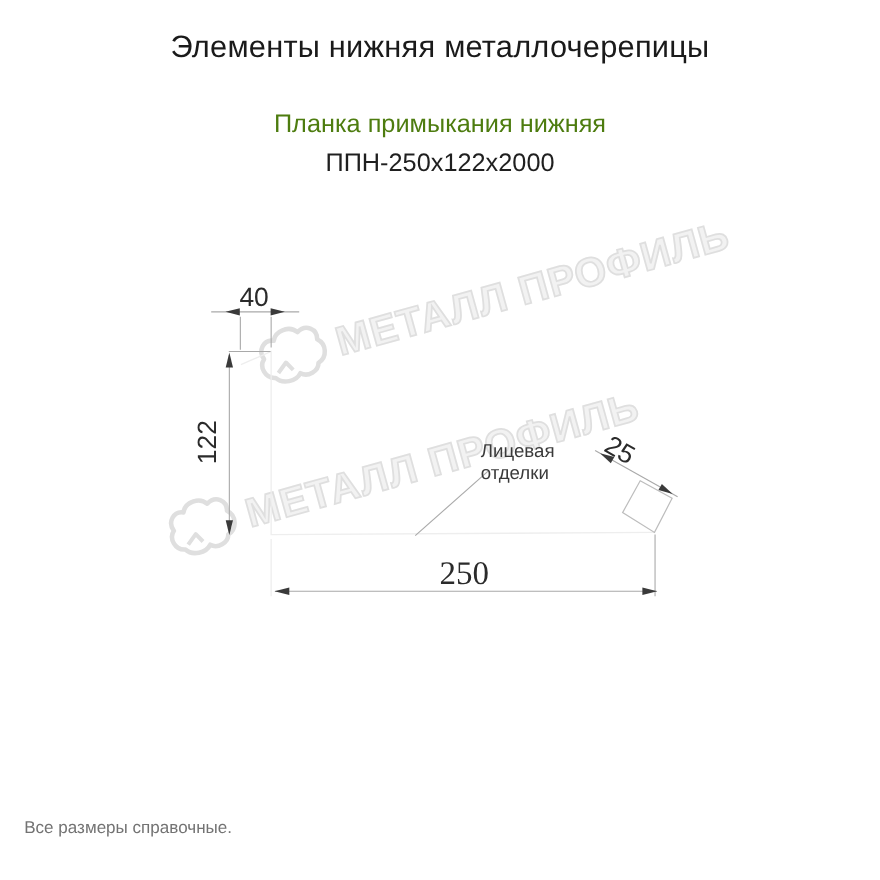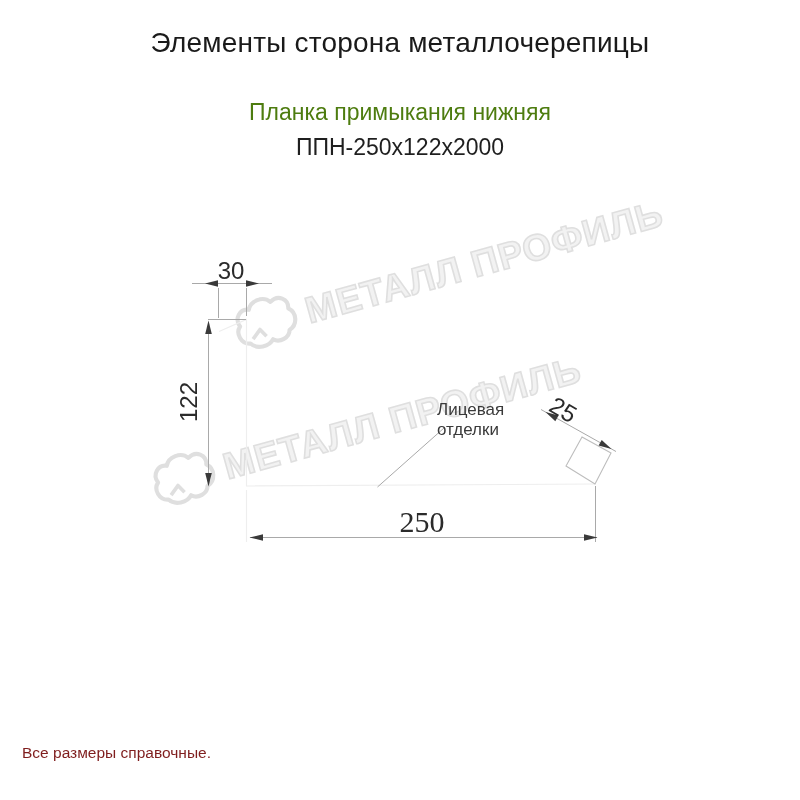--- a/index.html
+++ b/index.html
@@ -17,21 +17,21 @@
     position:absolute;font-size:24px;color:#2b2b2b;white-space:nowrap;
     transform:translate(-50%,-50%);
   }
   .dim-250{font-size:30px;font-family:Liberation Serif, serif;}
   .dim-122{transform:translate(-50%,-50%) rotate(-90deg);}
   .dim-25{transform:translate(-50%,-50%) rotate(30deg);}
   .face-label{
     position:absolute;left:437px;top:381px;font-size:17px;line-height:20px;
     color:#3a3a3a;white-space:nowrap;margin-top:19px;
   }
-  .footer-note{position:absolute;left:22px;font-size:15.5px;color:#7f1d1d;white-space:nowrap;}
+  .footer-note{position:absolute;left:22px;font-size:15.5px;color:#737373;white-space:nowrap;}
   .note1{top:744px;}
   .note2{top:766px;}
   .watermark{
     position:absolute;display:flex;align-items:center;gap:9px;
     transform-origin:0 50%;transform:rotate(-15.5deg);height:56px;
     pointer-events:none;
   }
   .wm1{left:234px;top:304px;}
   .wm2{left:152px;top:460px;}
   .wm-text{
@@ -96,25 +96,25 @@
       <polygon points="259,283.5 246,280.2 246,286.8"></polygon>
       <polygon points="208.5,320.5 205.2,334 211.8,334"></polygon>
       <polygon points="208.5,486.5 205.2,473 211.8,473"></polygon>
       <polygon points="249.5,537.5 263,534.2 263,540.8"></polygon>
       <polygon points="597.5,537.5 584,534.2 584,540.8"></polygon>
       <polygon points="545.5,412 555.3,421.2 558.5,415.4"></polygon>
       <polygon points="611.5,449 598.6,445.5 601.7,439.9"></polygon>
     </g>
   </svg>
 
-  <div class="abs centered title layer-text">Элементы сторона металлочерепицы</div>
+  <div class="abs centered title layer-text">Элементы нижняя металлочерепицы</div>
   <div class="abs centered subtitle1 layer-text">Планка примыкания нижняя</div>
   <div class="abs centered subtitle2 layer-text">ППН-250х122х2000</div>
 
-  <div class="dim-label layer-text" style="left:231px;top:271px;">30</div>
+  <div class="dim-label layer-text" style="left:231px;top:271px;">40</div>
   <div class="dim-label dim-122 layer-text" style="left:189px;top:402px;">122</div>
   <div class="dim-label dim-250 layer-text" style="left:422px;top:522px;">250</div>
   <div class="dim-label dim-25 layer-text" style="left:563px;top:410px;">25</div>
 
   <div class="face-label layer-text">
     <div>Лицевая</div>
     <div>отделки</div>
   </div>
 
   <div class="footer-note note1">Все размеры справочные.</div>

